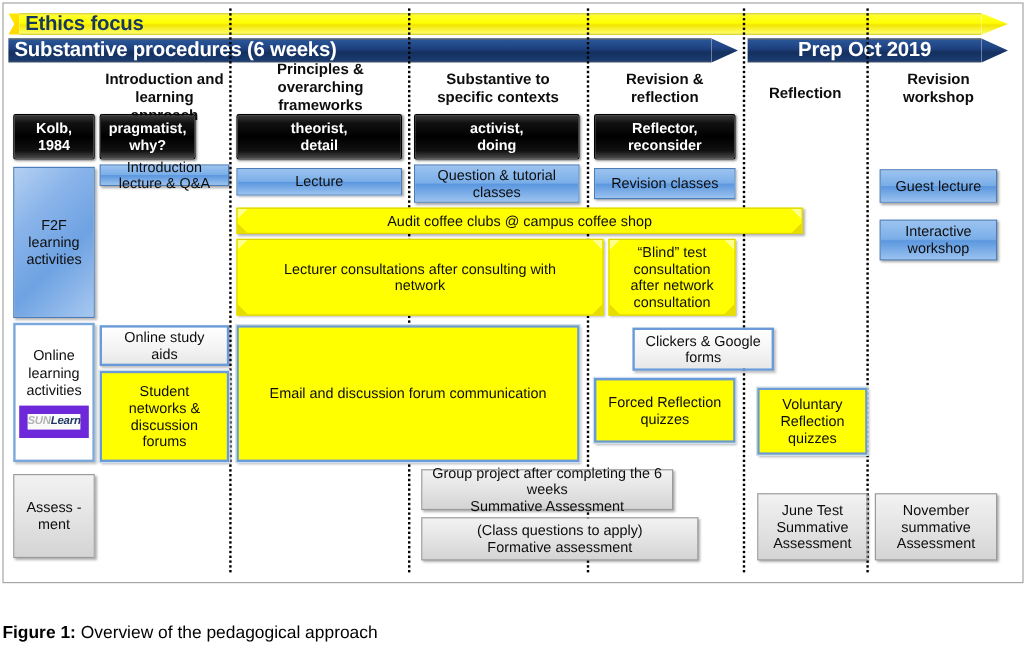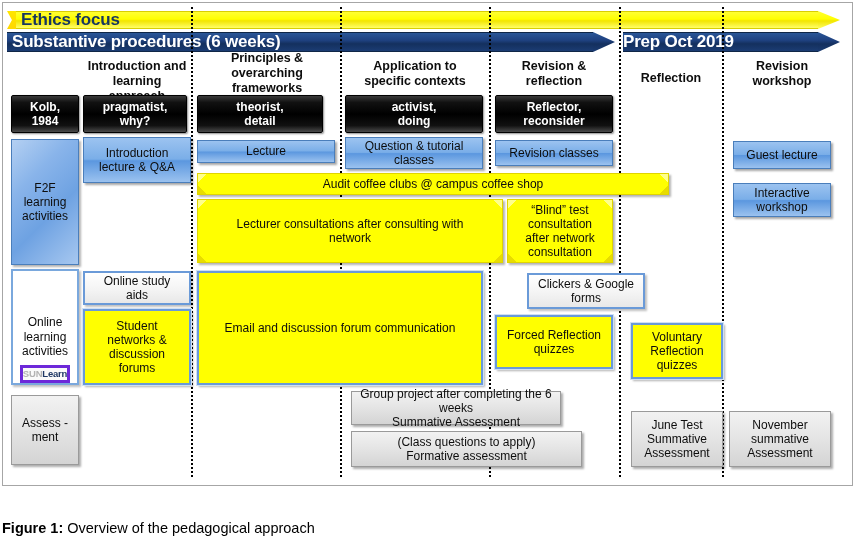--- a/index.html
+++ b/index.html
@@ -45,21 +45,21 @@
 
   .blue-arrow .arrow-body{
     background:linear-gradient(180deg,#2a5697 0%,#1f4281 40%,#14305e 60%,#1b3c73 100%);
     border-top:1px solid #0f2647;border-bottom:1px solid #0f2647;
   }
   .blue-arrow .arrow-head{
     background:linear-gradient(180deg,#2a5697 0%,#1f4281 40%,#14305e 60%,#1b3c73 100%);
     clip-path:polygon(0 0,0 100%,100% 50%);
   }
   .blue-arrow .arrow-label{color:#ffffff;}
-  .blue-arrow.centered .arrow-body{}
+  .blue-arrow.centered .arrow-body{justify-content:center;}
   .blue-arrow.centered .arrow-label{padding-left:0;}
 
   
   .divider{
     position:absolute;width:0;border-left:2px dotted #000;
   }
 
   
   .col-head{
     position:absolute;text-align:center;
@@ -134,27 +134,27 @@
     box-shadow:1.5px 1.5px 2px rgba(0,0,0,.25);
   }
   .box.whitebox.thickblue{border:2px solid #6a9ad8;}
 
   .box .txt{display:block;width:100%;}
 
   
   .rail-label{
     position:absolute;box-sizing:border-box;
     background:#ffffff;border:2px solid #7aa8dd;
-    display:flex;flex-direction:column;align-items:center;justify-content:flex-end;
+    display:flex;flex-direction:column;align-items:center;justify-content:center;
     font-size:12px;line-height:1.2;color:#0d0d0d;text-align:center;
     box-shadow:1.5px 1.5px 2px rgba(0,0,0,.25);
   }
   .sunlearn{
-    margin-top:6px;border:3px solid #6d28d9;background:#fafafa;
-    padding:1px 0;font-size:9.5px;letter-spacing:-.2px;line-height:1.1;
+    margin-top:6px;border:7px solid #6d28d9;background:#fafafa;
+    padding:1px 0;font-size:9.5px;letter-spacing:-.2px;line-height:1.1;font-style:italic;
   }
   .sunlearn .sun{color:#b3b3b3;font-weight:bold;}
   .sunlearn .learn{color:#1f3864;font-weight:bold;}
 
   
   #caption{
     position:absolute;left:2px;top:520px;
     font-size:14.5px;color:#000;font-family:"Liberation Sans", sans-serif;
   }
   #caption b{font-weight:bold;}
@@ -196,44 +196,44 @@
     <div class="col-head" style="left:84px;top:56px;width:100px;">
       <span class="txt" style="white-space:pre-line;">Introduction and
 learning approach</span>
     </div>
     <div class="col-head" style="left:196px;top:48px;width:136px;">
       <span class="txt" style="white-space:pre-line;">Principles &amp;
 overarching
 frameworks</span>
     </div>
     <div class="col-head" style="left:344px;top:56px;width:136px;">
-      <span class="txt" style="white-space:pre-line;">Application to
+      <span class="txt" style="white-space:pre-line;">Substantive to
 specific contexts</span>
     </div>
     <div class="col-head" style="left:492px;top:56px;width:118px;">
       <span class="txt" style="white-space:pre-line;">Revision &amp;
 reflection</span>
     </div>
     <div class="col-head" style="left:622px;top:68px;width:92px;">
       <span class="txt" style="white-space:pre-line;">Reflection</span>
     </div>
     <div class="col-head" style="left:724px;top:56px;width:110px;">
       <span class="txt" style="white-space:pre-line;">Revision
 workshop</span>
     </div>
 
     <div class="box black" style="left:8px;top:92px;width:68px;height:38px;">
       <span class="txt" style="white-space:pre-line;">Kolb,
 1984</span>
     </div>
-    <div class="box black" style="left:80px;top:92px;width:104px;height:38px;">
+    <div class="box black" style="left:80px;top:92px;width:80px;height:38px;">
       <span class="txt" style="white-space:pre-line;">pragmatist,
 why?</span>
     </div>
-    <div class="box black" style="left:194px;top:92px;width:126px;height:38px;justify-content:flex-end;">
+    <div class="box black" style="left:194px;top:92px;width:138px;height:38px;justify-content:flex-end;">
       <span class="txt" style="white-space:pre-line;">theorist,
 detail</span>
     </div>
     <div class="box black" style="left:342px;top:92px;width:138px;height:38px;">
       <span class="txt" style="white-space:pre-line;">activist,
 doing</span>
     </div>
     <div class="box black" style="left:492px;top:92px;width:118px;height:38px;">
       <span class="txt" style="white-space:pre-line;">Reflector,
 reconsider</span>
@@ -252,21 +252,21 @@
       <span class="sunlearn">
         <span class="sun">SUN</span><span class="learn">Learn</span>
       </span>
     </div>
 
     <div class="box gray" style="left:8px;top:392px;width:68px;height:70px;">
       <span class="txt" style="white-space:pre-line;">Assess -
 ment</span>
     </div>
 
-    <div class="box blue" style="left:80px;top:134px;width:108px;height:46px;">
+    <div class="box blue" style="left:80px;top:134px;width:108px;height:18px;">
       <span class="txt" style="white-space:pre-line;">Introduction
 lecture &amp; Q&amp;A</span>
     </div>
     <div class="box blue" style="left:194px;top:137px;width:138px;height:23px;">
       <span class="txt" style="white-space:pre-line;">Lecture</span>
     </div>
     <div class="box blue" style="left:342px;top:134px;width:138px;height:32px;">
       <span class="txt" style="white-space:pre-line;">Question &amp; tutorial
 classes</span>
     </div>

